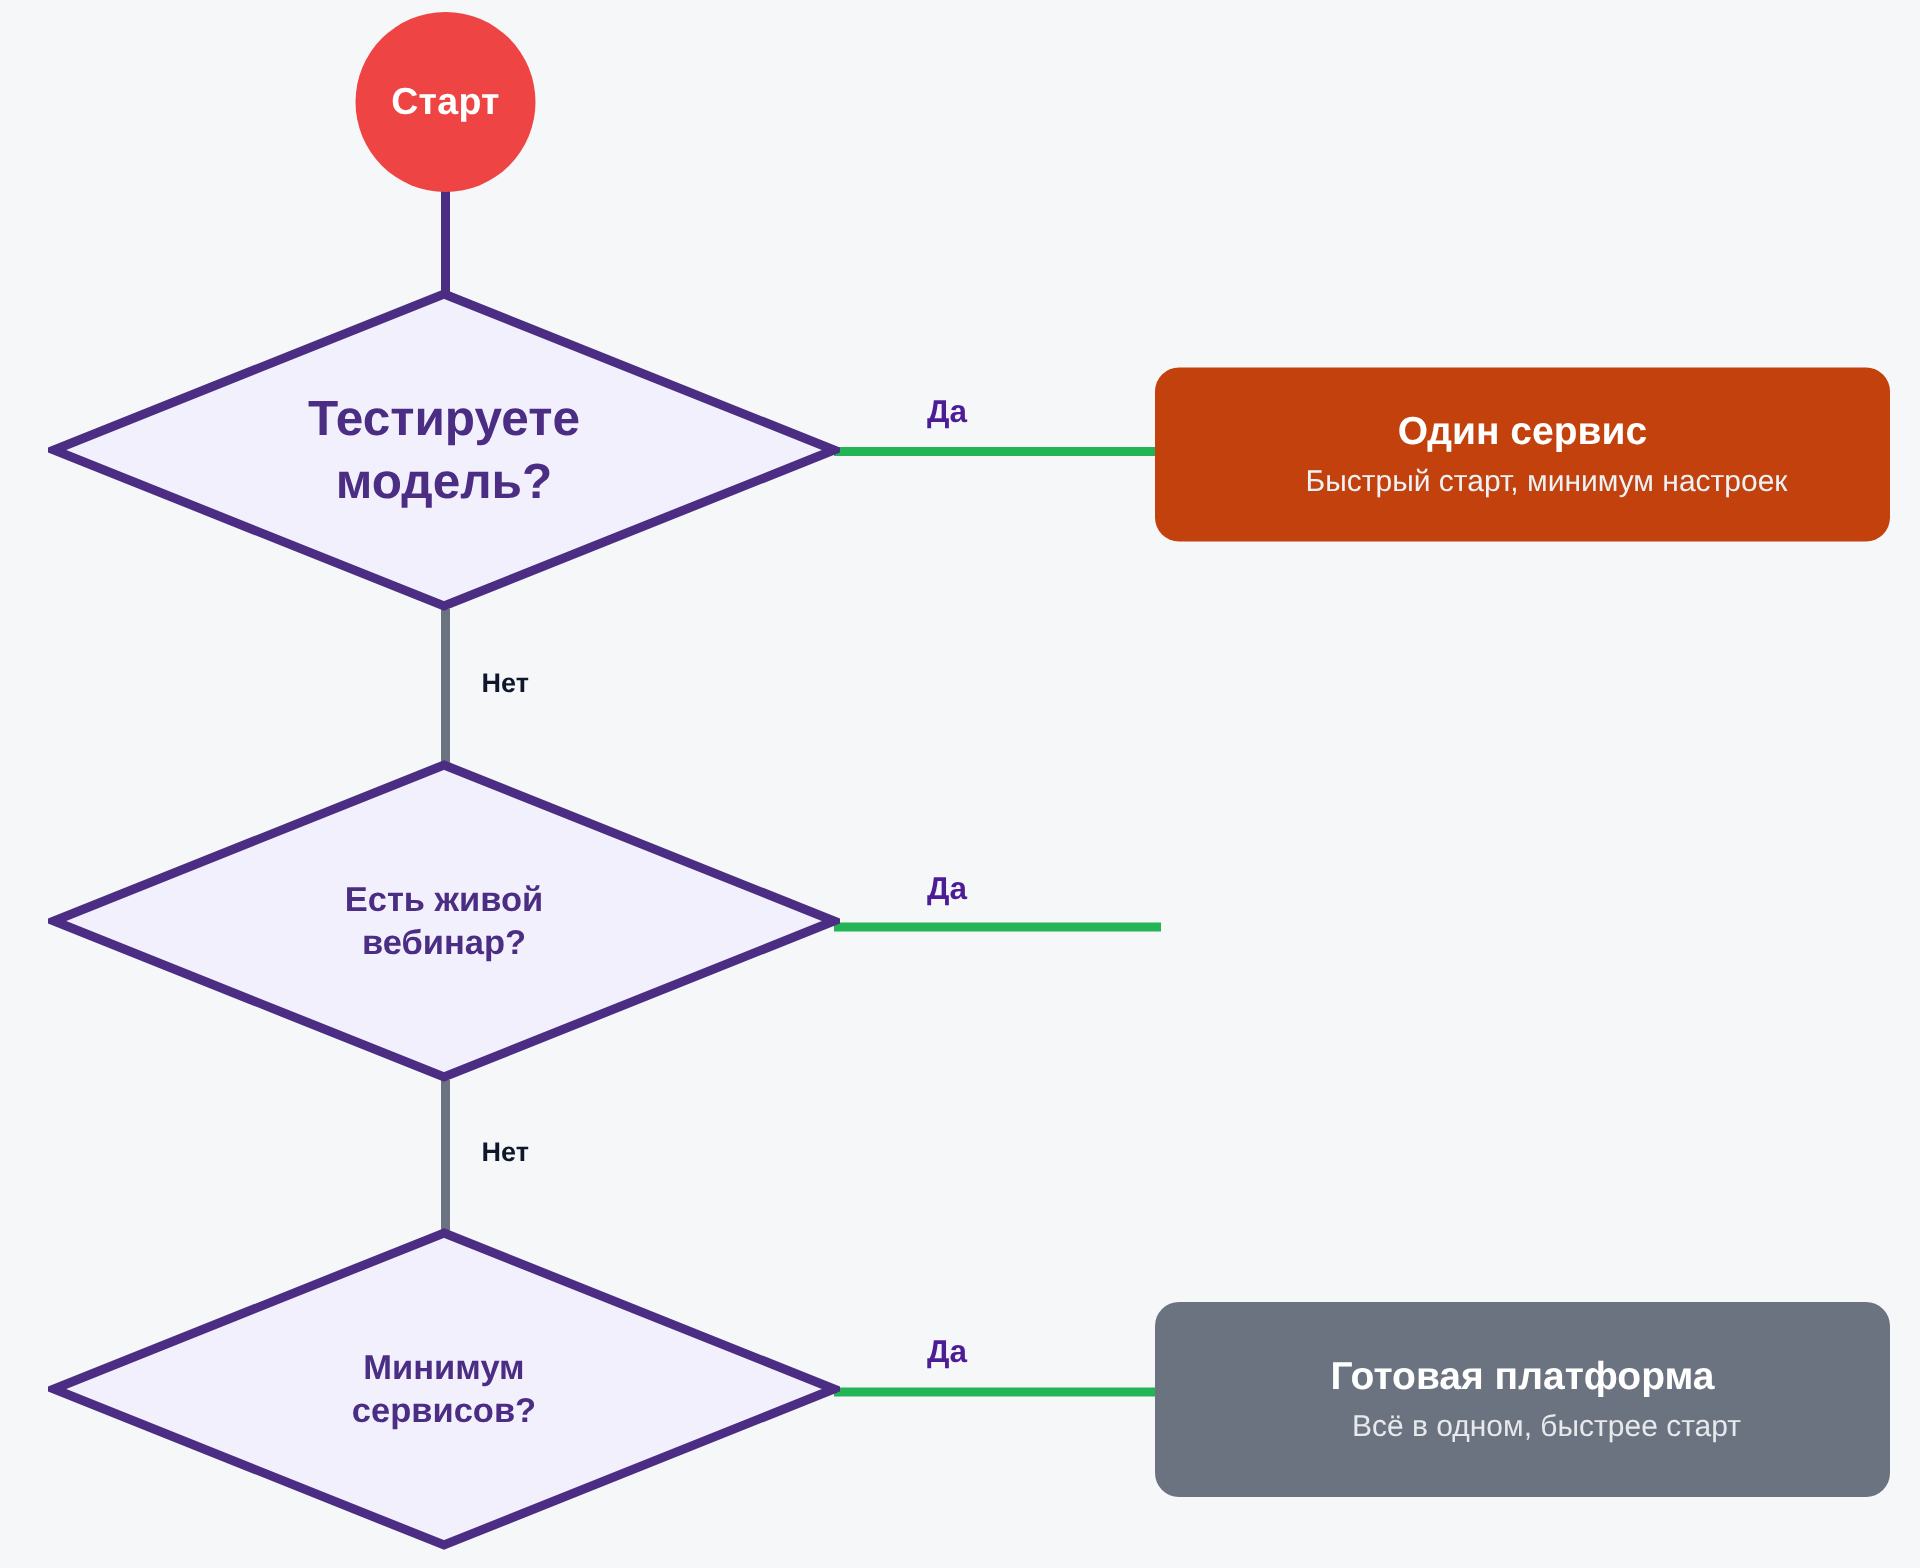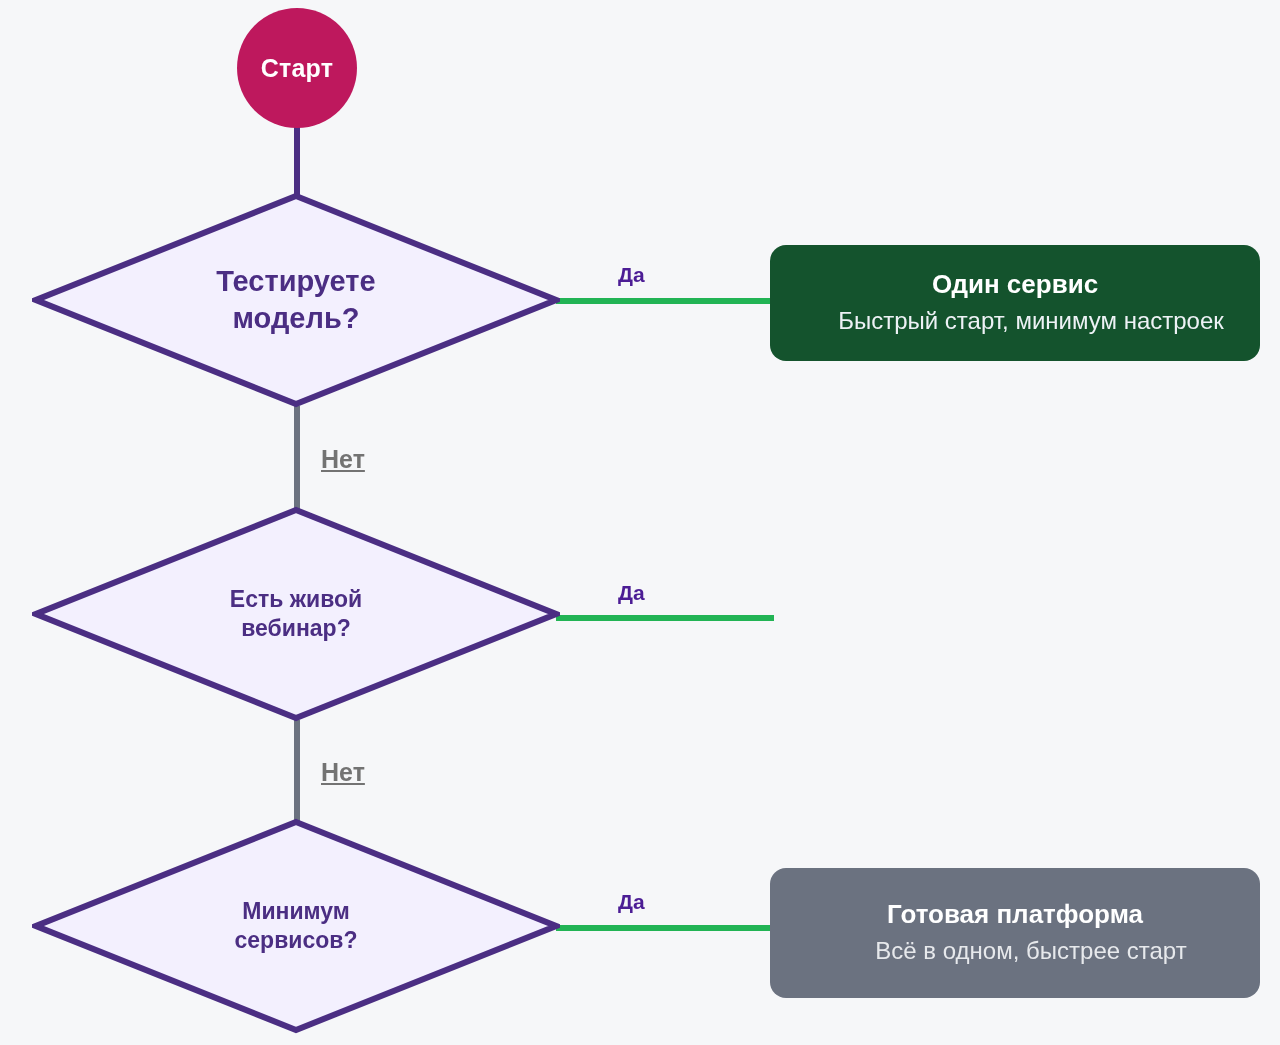--- a/index.html
+++ b/index.html
@@ -31,21 +31,21 @@
     box-sizing: border-box;
   }
 
   
   .start-node {
     left: 237px;
     top: 8px;
     width: 120px;
     height: 120px;
     border-radius: 50%;
-    background: #be185d;
+    background: #ef4444;
     display: flex;
     align-items: center;
     justify-content: center;
   }
   .start-label {
     color: #ffffff;
     font-size: 25px;
     font-weight: bold;
     letter-spacing: 0.2px;
   }
@@ -68,21 +68,21 @@
     position: relative;
     z-index: 2;
     color: #4b2e83;
     text-align: center;
     font-weight: bold;
     line-height: 1.28;
   }
   .decision-1 { top: 192px; }
   .decision-2 { top: 506px; }
   .decision-3 { top: 818px; }
-  .decision-1 .decision-text { font-size: 29px; }
+  .decision-1 .decision-text { font-size: 33px; }
   .decision-2 .decision-text { font-size: 23px; }
   .decision-3 .decision-text { font-size: 23px; }
 
   
   .outcome {
     left: 770px;
     width: 490px;
     border-radius: 16px;
     display: flex;
     flex-direction: column;
@@ -92,29 +92,29 @@
     padding: 10px 18px;
   }
   .outcome-title {
     color: #ffffff;
     font-weight: bold;
     font-size: 26px;
     line-height: 1.3;
   }
   .outcome-sub {
     color: #eef2f6;
-    font-size: 24px;
+    font-size: 20px;
     line-height: 1.35;
     margin-top: 3px;
     margin-left: 32px;
   }
   .outcome-1 {
     top: 245px;
     height: 116px;
-    background: #14532d;
+    background: #c2410c;
   }
   .outcome-2 {
     top: 554px;
     height: 136px;
     background: #553296;
   }
   .outcome-2 .outcome-sub { color: #ddd6ef; }
   .outcome-3 {
     top: 868px;
     height: 130px;
@@ -126,23 +126,22 @@
   .edge-label {
     position: absolute;
     font-weight: bold;
     white-space: nowrap;
   }
   .edge-label.yes {
     color: #4c1d95;
     font-size: 21px;
   }
   .edge-label.no {
-    color: #737373;
-    font-size: 25px;
-    text-decoration: underline;
+    color: #0f172a;
+    font-size: 18px;
   }
   .lbl-yes-1 { left: 618px; top: 263px; }
   .lbl-yes-2 { left: 618px; top: 581px; }
   .lbl-yes-3 { left: 618px; top: 890px; }
   .lbl-no-1  { left: 321px; top: 445px; }
   .lbl-no-2  { left: 321px; top: 758px; }
 </style>
 </head>
 <body>
 

